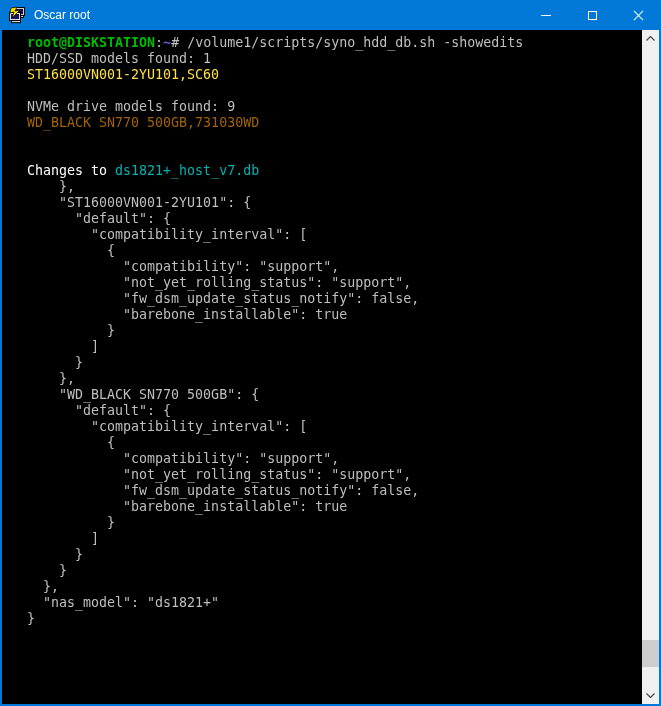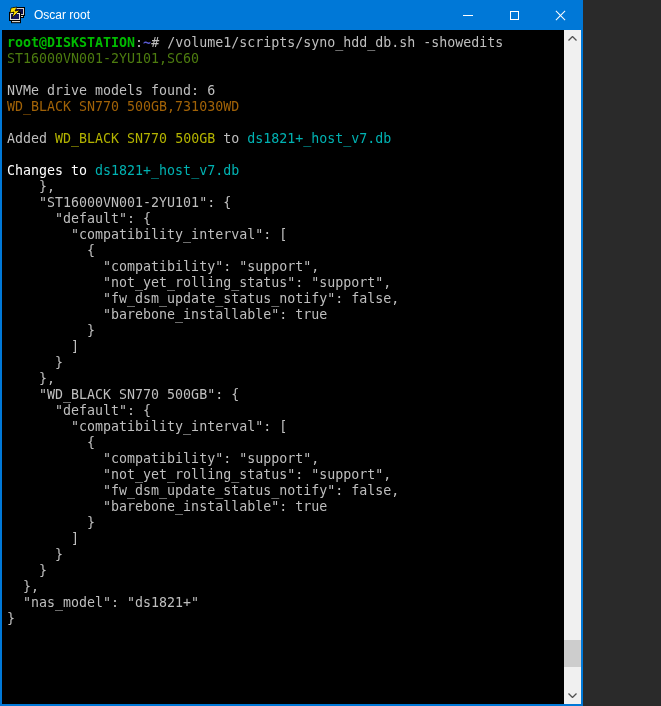--- a/index.html
+++ b/index.html
@@ -1,20 +1,20 @@
 <!DOCTYPE html>
 <html><head>
 <meta charset="utf-8">
 <style>
   html,body { margin:0; padding:0; background:#2a2a2a; }
   * { box-sizing:border-box; }
 
   .window {
     position:relative;
-    width:583px; height:706px;
+    width:661px; height:706px;
     font-family:"Liberation Sans", sans-serif;
     background:#0078D7;
   }
 
   
   .titlebar {
     height:30px; background:#0078D7;
     display:flex; align-items:center;
   }
   .app-icon { width:18px; height:18px; margin-left:8px; flex:0 0 auto; }
@@ -45,21 +45,21 @@
     border-right:2px solid #0078D7;
     border-bottom:2px solid #0078D7;
     display:flex;
   }
   .terminal {
     flex:1 1 auto; background:#000000;
     padding:5px 0 0 5px; overflow:hidden;
     font-family:"DejaVu Sans Mono","Liberation Mono",monospace;
     font-size:13.3px; line-height:16px;
   }
-  .t-line { white-space:pre; height:16px; }
+  .t-line { white-space:pre; height:16px;margin-left:20px; }
 
   
   .scrollbar {
     position:relative; width:17px; flex:0 0 auto;
     background:#F0F0F0;
   }
   .sb-arrow {
     position:absolute; left:0; width:17px; height:17px;
     display:flex; align-items:center; justify-content:center;
   }
@@ -101,26 +101,26 @@
       </button>
       <button class="win-btn" title="Close">
         <span class="glyph-close"></span>
       </button>
     </div>
   </div>
 
   <div class="body" style="border-color: rgb(0, 120, 215);">
     <div class="terminal" style="background: rgb(0, 0, 0);">
         <div class="t-line"><span style="color: rgb(0, 187, 0); font-weight: bold;">root@DISKSTATION</span><span style="color: rgb(191, 191, 191);">:</span><span style="color: rgb(90, 90, 210); font-weight: bold;">~</span><span style="color: rgb(191, 191, 191);"># /volume1/scripts/syno_hdd_db.sh -showedits</span></div>
-        <div class="t-line"><span style="color: #4d7c0f;">ST16000VN001-2YU101,SC60</span></div>
+        <div class="t-line"><span style="color: rgb(191, 191, 191);">HDD/SSD models found: 1</span></div>
+        <div class="t-line"><span style="color: #fde047;">ST16000VN001-2YU101,SC60</span></div>
         <div class="t-line"> </div>
-        <div class="t-line"><span style="color: rgb(191, 191, 191);">NVMe drive models found: 6</span></div>
+        <div class="t-line"><span style="color: rgb(191, 191, 191);">NVMe drive models found: 9</span></div>
         <div class="t-line"><span style="color: #a16207;">WD_BLACK SN770 500GB,731030WD</span></div>
         <div class="t-line"> </div>
-        <div class="t-line"><span style="color: rgb(191, 191, 191);">Added </span><span style="color: rgb(179, 179, 0);">WD_BLACK SN770 500GB</span><span style="color: rgb(191, 191, 191);"> to </span><span style="color: rgb(0, 178, 178);">ds1821+_host_v7.db</span></div>
         <div class="t-line"> </div>
         <div class="t-line"><span style="color: #ffffff;">Changes to </span><span style="color: rgb(0, 178, 178);">ds1821+_host_v7.db</span></div>
         <div class="t-line"><span style="color: rgb(191, 191, 191);">    },</span></div>
         <div class="t-line"><span style="color: rgb(191, 191, 191);">    "ST16000VN001-2YU101": {</span></div>
         <div class="t-line"><span style="color: rgb(191, 191, 191);">      "default": {</span></div>
         <div class="t-line"><span style="color: rgb(191, 191, 191);">        "compatibility_interval": [</span></div>
         <div class="t-line"><span style="color: rgb(191, 191, 191);">          {</span></div>
         <div class="t-line"><span style="color: rgb(191, 191, 191);">            "compatibility": "support",</span></div>
         <div class="t-line"><span style="color: rgb(191, 191, 191);">            "not_yet_rolling_status": "support",</span></div>
         <div class="t-line"><span style="color: rgb(191, 191, 191);">            "fw_dsm_update_status_notify": false,</span></div>

